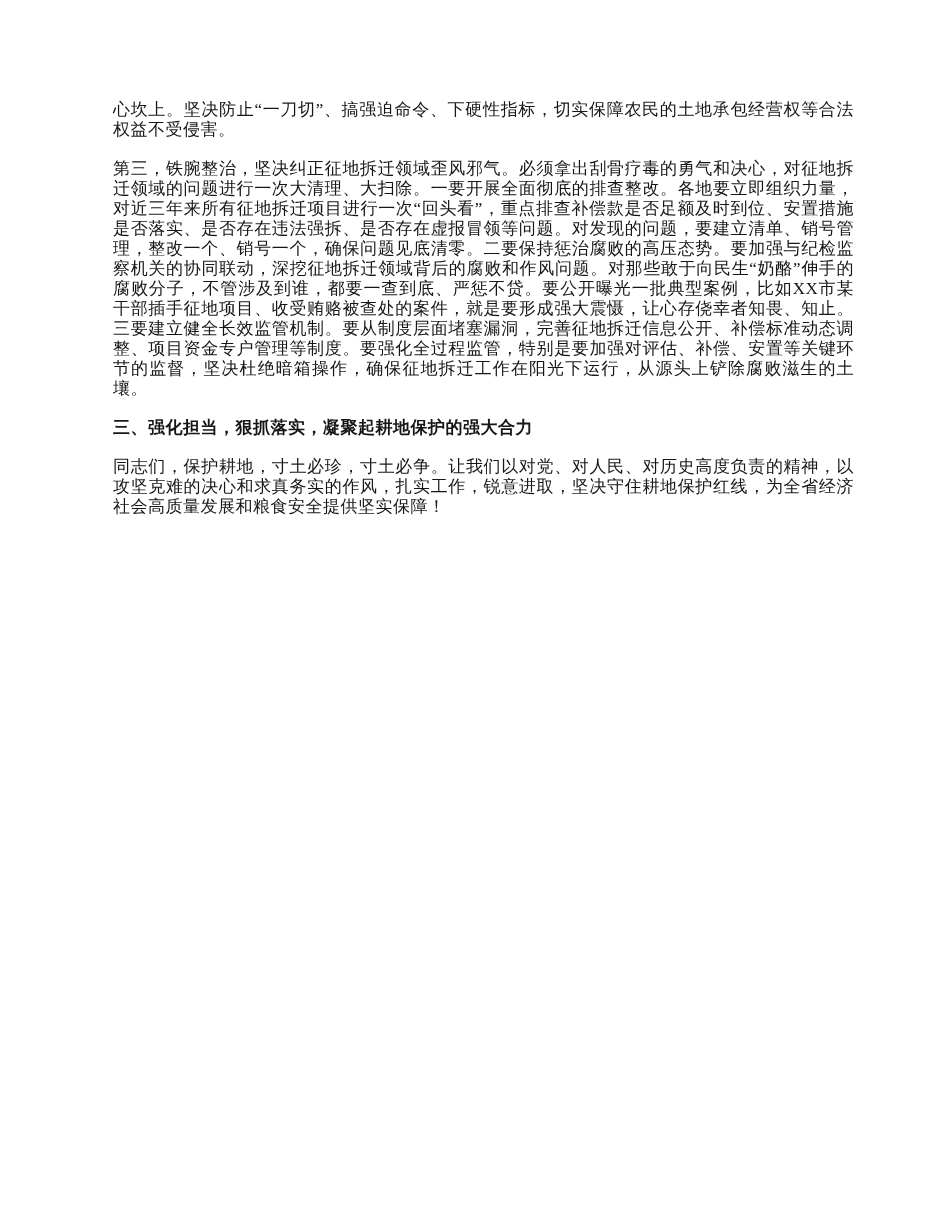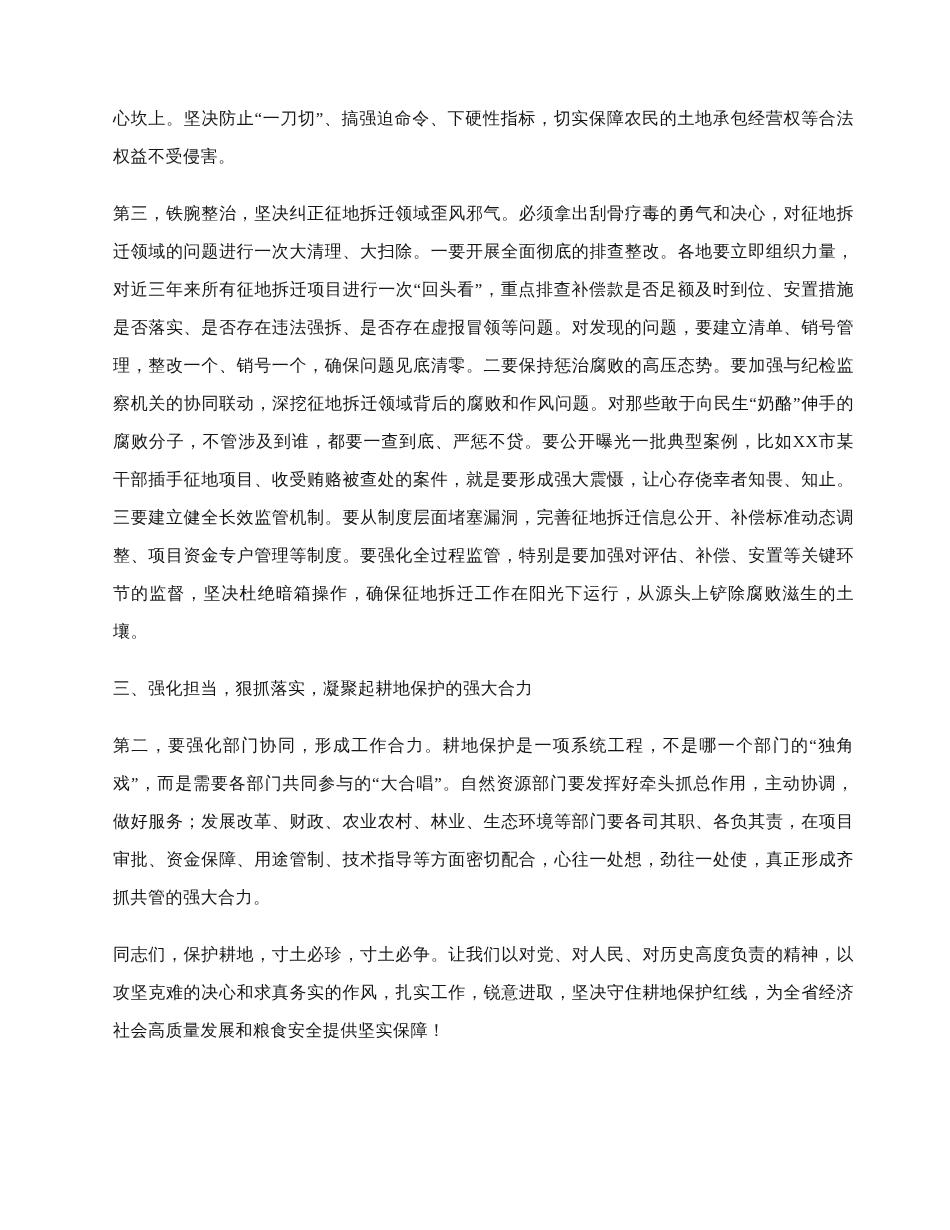--- a/index.html
+++ b/index.html
@@ -17,36 +17,35 @@
   .page {
     box-sizing: border-box;
     width: 950px;
     min-height: 1230px;
     padding: 100px 88px 60px 113px;
     background: #ffffff;
   }
   .para {
     margin: 0 8px 19px 0;
     font-size: 17px;
-    line-height: 38px;
+    line-height: 20px;
     text-align: justify;
     text-justify: inter-ideograph;
     letter-spacing: 0.5px;
     word-break: break-all;
   }
   .para.heading {
-    font-weight: normal;
+    font-weight: bold;
   }
   .para:last-child {
     margin-bottom: 0;
   }
 </style>
 </head>
 <body>
 
 <div class="page">
   <p class="para">心坎上。坚决防止“一刀切”、搞强迫命令、下硬性指标，切实保障农民的土地承包经营权等合法权益不受侵害。</p>
   <p class="para">第三，铁腕整治，坚决纠正征地拆迁领域歪风邪气。必须拿出刮骨疗毒的勇气和决心，对征地拆迁领域的问题进行一次大清理、大扫除。一要开展全面彻底的排查整改。各地要立即组织力量，对近三年来所有征地拆迁项目进行一次“回头看”，重点排查补偿款是否足额及时到位、安置措施是否落实、是否存在违法强拆、是否存在虚报冒领等问题。对发现的问题，要建立清单、销号管理，整改一个、销号一个，确保问题见底清零。二要保持惩治腐败的高压态势。要加强与纪检监察机关的协同联动，深挖征地拆迁领域背后的腐败和作风问题。对那些敢于向民生“奶酪”伸手的腐败分子，不管涉及到谁，都要一查到底、严惩不贷。要公开曝光一批典型案例，比如XX市某干部插手征地项目、收受贿赂被查处的案件，就是要形成强大震慑，让心存侥幸者知畏、知止。三要建立健全长效监管机制。要从制度层面堵塞漏洞，完善征地拆迁信息公开、补偿标准动态调整、项目资金专户管理等制度。要强化全过程监管，特别是要加强对评估、补偿、安置等关键环节的监督，坚决杜绝暗箱操作，确保征地拆迁工作在阳光下运行，从源头上铲除腐败滋生的土壤。</p>
   <p class="para heading">三、强化担当，狠抓落实，凝聚起耕地保护的强大合力</p>
-  <p class="para">第二，要强化部门协同，形成工作合力。耕地保护是一项系统工程，不是哪一个部门的“独角戏”，而是需要各部门共同参与的“大合唱”。自然资源部门要发挥好牵头抓总作用，主动协调，做好服务；发展改革、财政、农业农村、林业、生态环境等部门要各司其职、各负其责，在项目审批、资金保障、用途管制、技术指导等方面密切配合，心往一处想，劲往一处使，真正形成齐抓共管的强大合力。</p>
   <p class="para">同志们，保护耕地，寸土必珍，寸土必争。让我们以对党、对人民、对历史高度负责的精神，以攻坚克难的决心和求真务实的作风，扎实工作，锐意进取，坚决守住耕地保护红线，为全省经济社会高质量发展和粮食安全提供坚实保障！</p>
 
 </div>
 
 </body></html>

